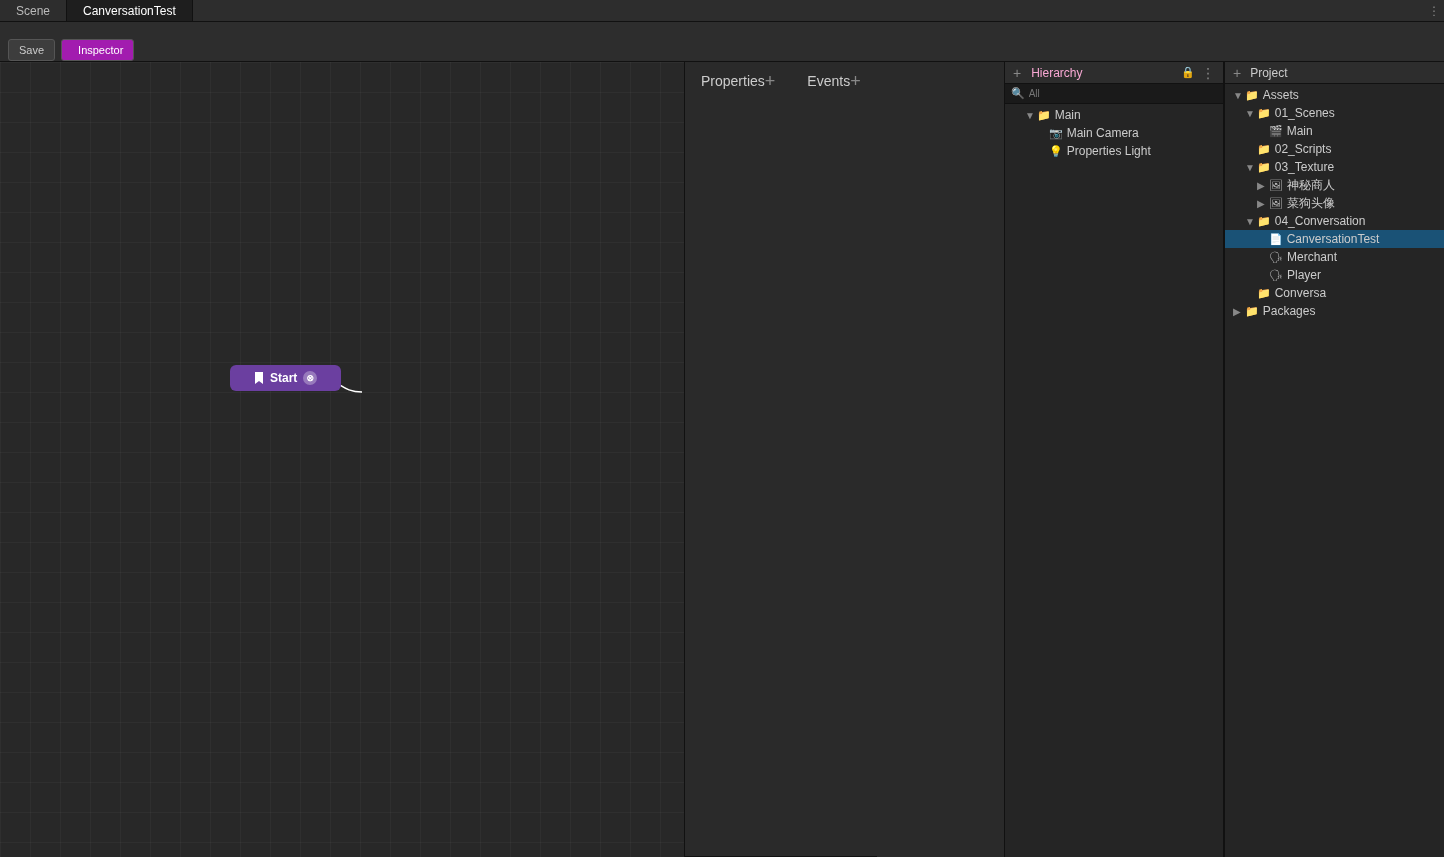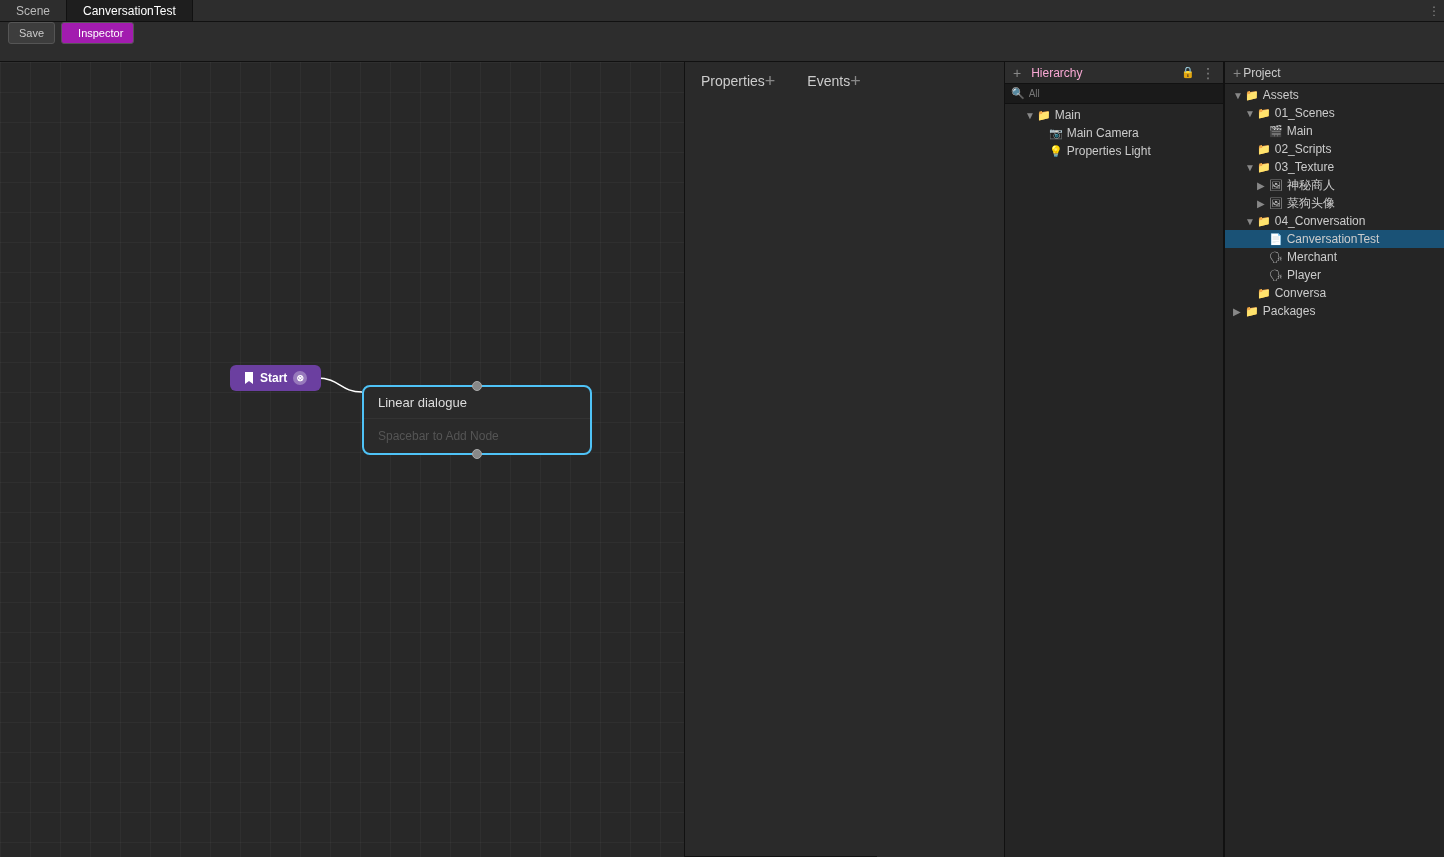--- a/index.html
+++ b/index.html
@@ -44,21 +44,21 @@
       display: flex;
       align-items: center;
       justify-content: center;
       cursor: pointer;
       color: #888;
     }
 
     
     .inspector-bar {
       display: flex;
-      align-items: flex-start;
+      align-items: flex-end;
       height: 40px;
       background: #2d2d2d;
       border-bottom: 1px solid #111;
       flex-shrink: 0;
       padding: 0 8px;
       gap: 6px;
     }
     .inspector-btn {
       padding: 4px 10px;
       background: #3d3d3d;
@@ -86,21 +86,21 @@
       overflow: hidden;
     }
 
     
     .node-start {
       position: absolute;
       top: 303px;
       left: 230px;
       background: #6b3fa0;
       border-radius: 6px;
-      padding: 6px 14px;
+      padding: 6px 24px;
       display: flex;
       align-items: center;
       gap: 6px;
       font-size: 12px;
       color: #fff;
       font-weight: 600;
       user-select: none;
       cursor: pointer;
     }
     .node-start .bookmark-icon {
@@ -294,21 +294,21 @@
       height: 22px;
       background: #2d2d2d;
       border-bottom: 1px solid #111;
       padding: 0 6px;
       flex-shrink: 0;
     }
     .project-title {
       font-size: 12px;
       color: #ccc;
       flex: 1;
-      margin-left: 0;
+      margin-left: 7px;
     }
     .project-tree {
       flex: 1;
       overflow-y: auto;
       padding: 2px 0;
     }
 
     
     .editor-area {
       display: flex;
@@ -382,26 +382,20 @@
       <div class="node-start">
         <svg class="bookmark-icon" viewBox="0 0 10 12" fill="white">
           <path d="M1 0 h8 v12 l-4-3 -4 3 z"></path>
         </svg>
         <span>Start</span>
         <div class="close-dot">
           <span style="font-size:9px;">⊗</span>
         </div>
       </div>
 
-      <div class="node-dialogue">
-        <div class="node-port-top"></div>
-        <div class="node-dialogue-header">Linear dialogue</div>
-        <div class="node-dialogue-body">Spacebar to Add Node</div>
-        <div class="node-port-bottom"></div>
-      </div>
     </div>
 
     <div class="properties-panel">
       <div class="properties-section">
         <div class="properties-section-header">
           <span>Properties</span>
           <span class="plus-icon">+</span>
         </div>
       </div>
       <div class="properties-section">

